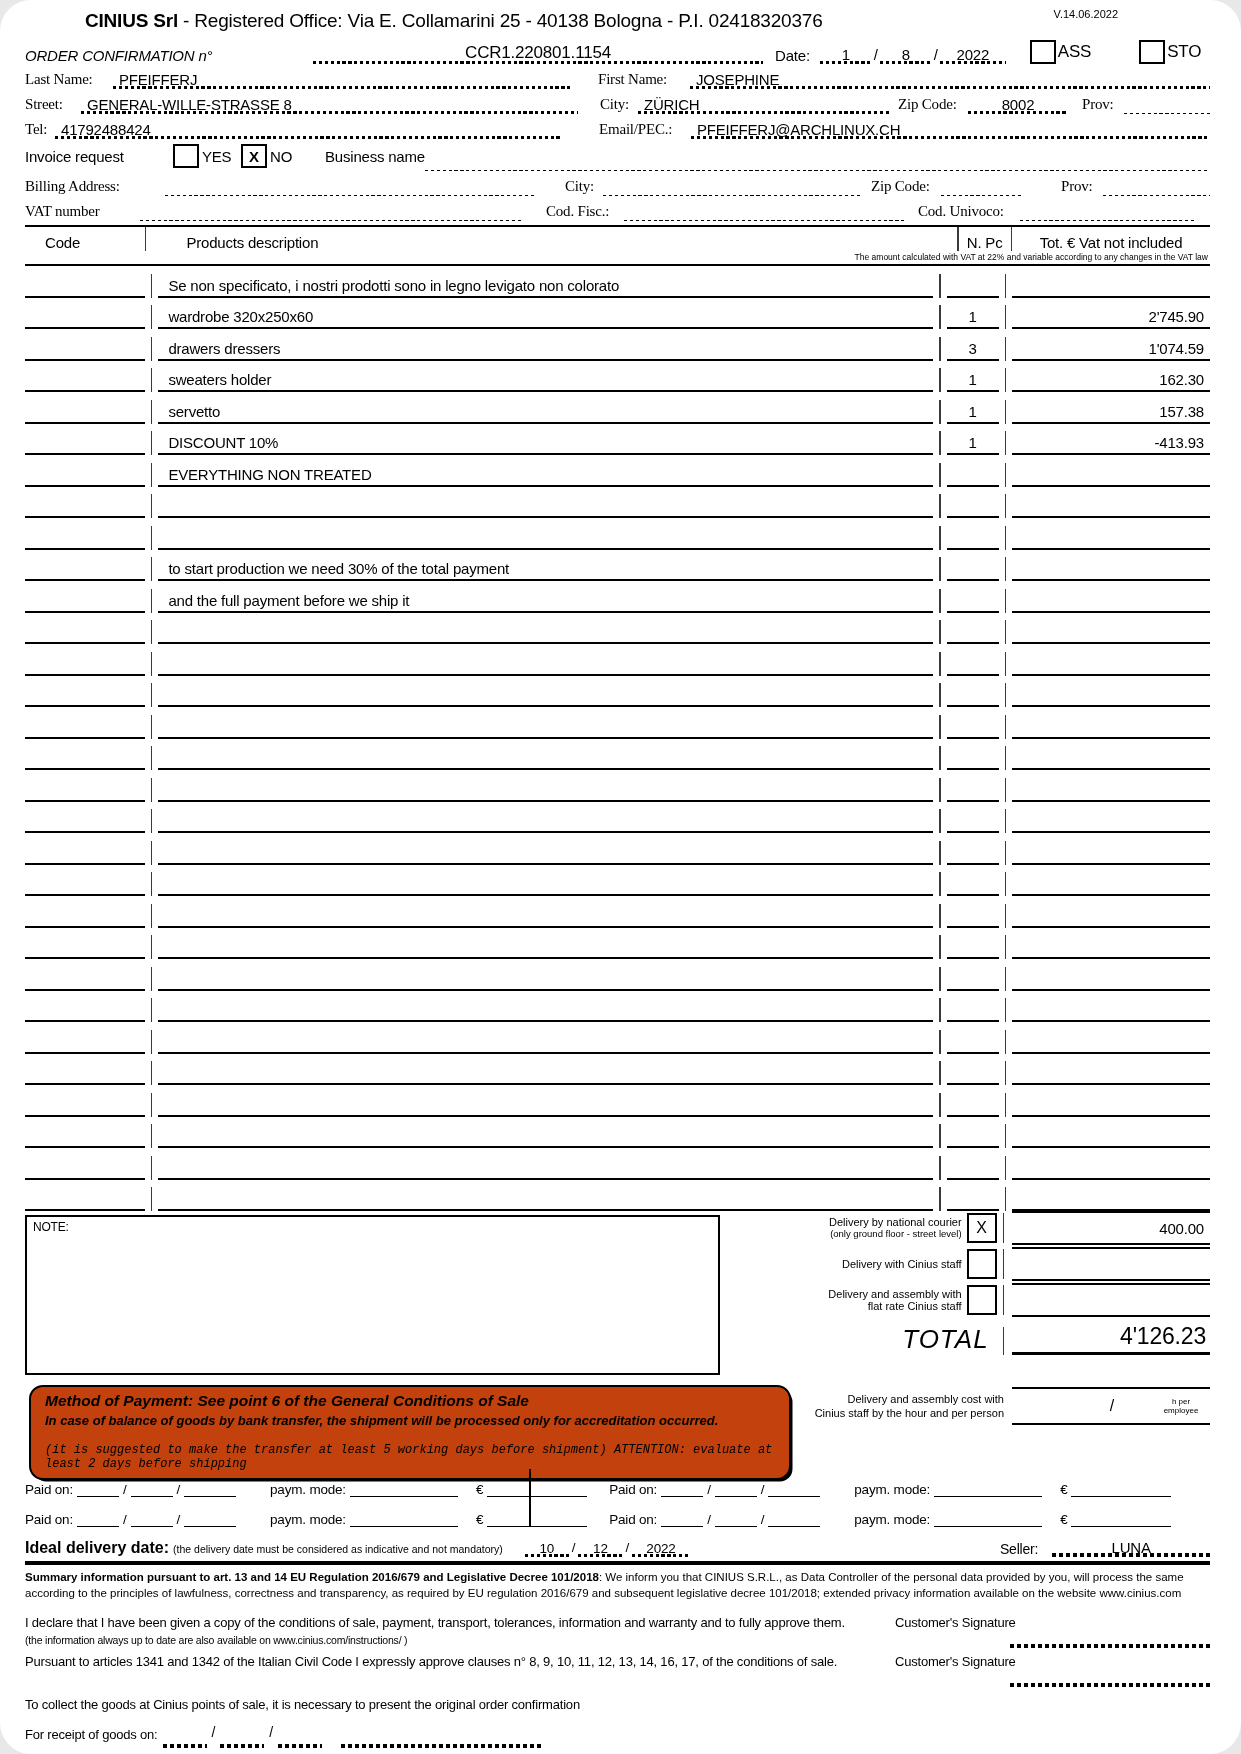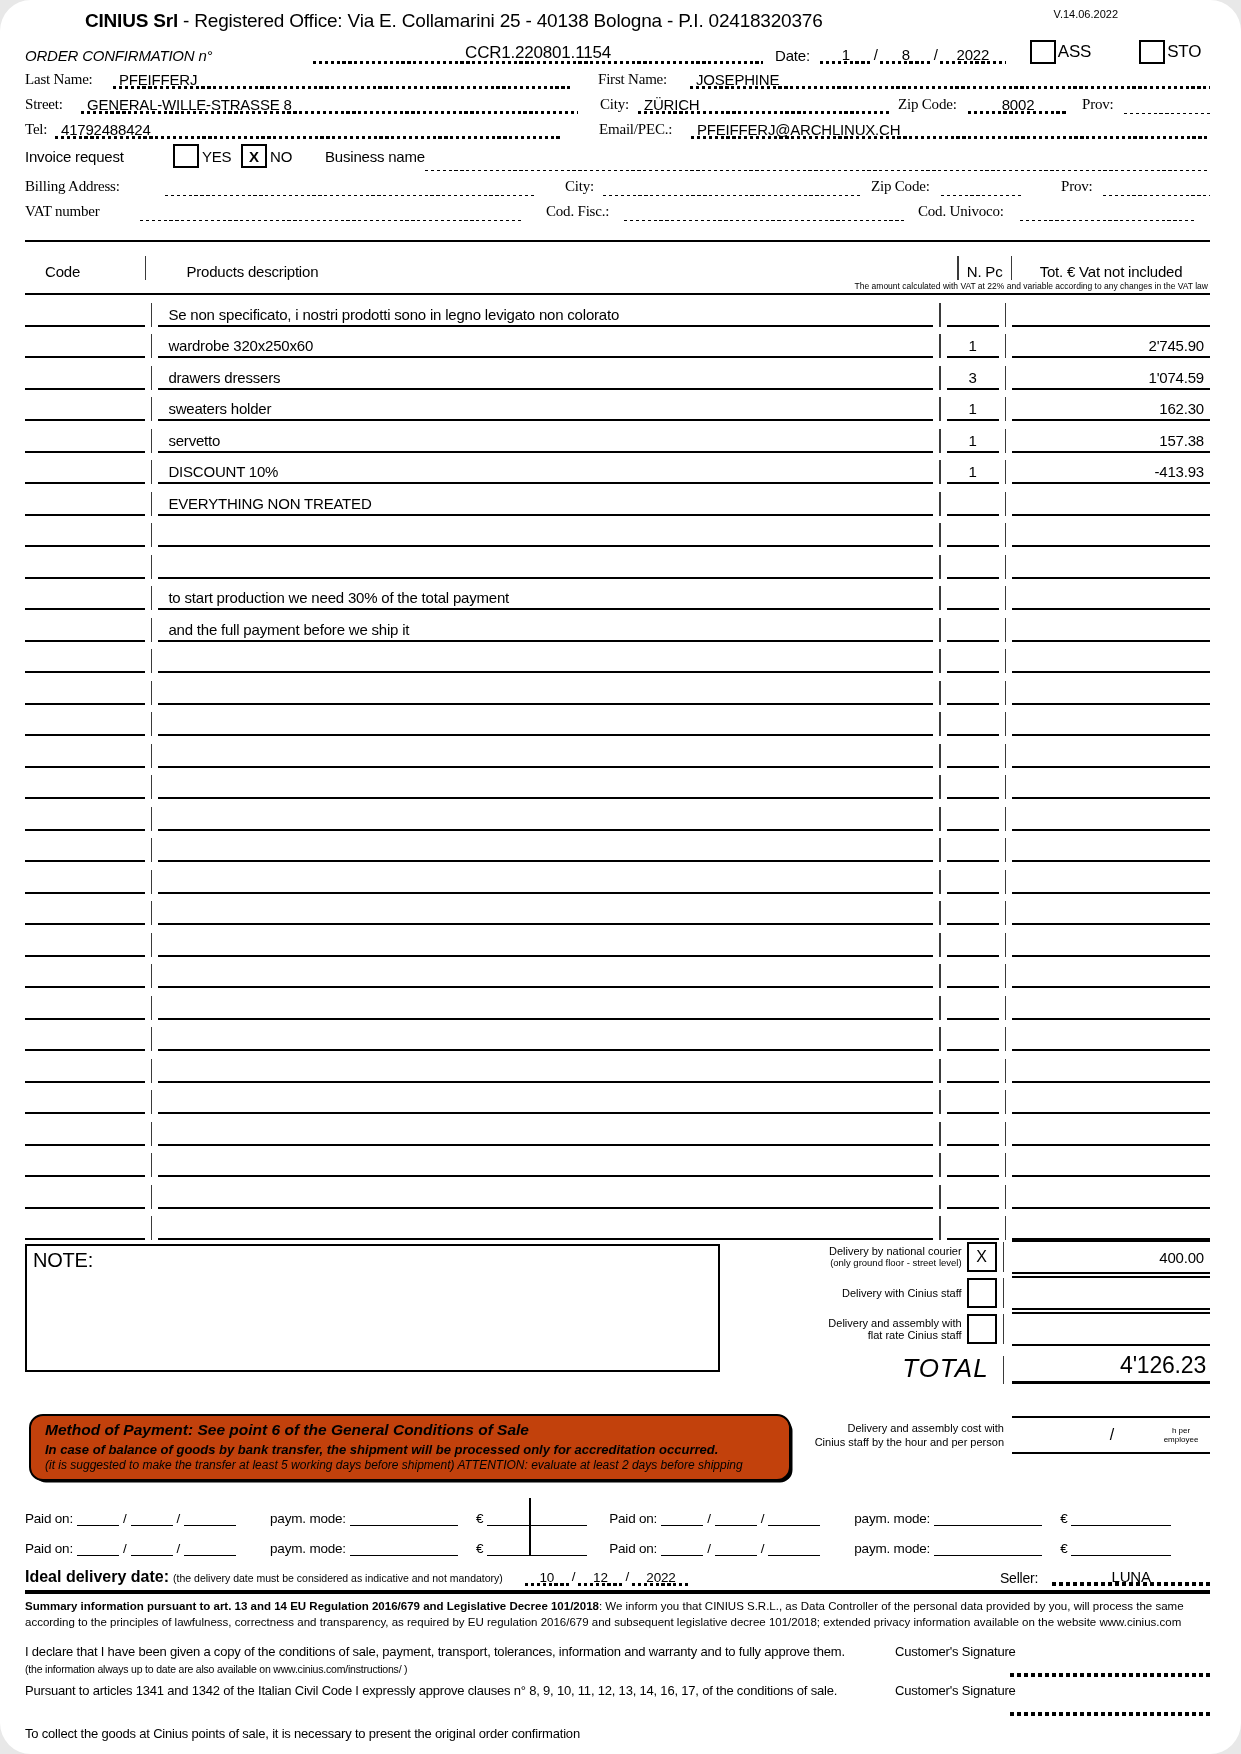--- a/index.html
+++ b/index.html
@@ -30,54 +30,54 @@
   
   .topline { position:relative; font-size:19px; height:26px; }
   .topline .center { position:absolute; left:60px; top:2px; white-space:nowrap; }
   .version { position:absolute; right:92px; top:0; font-size:11px; letter-spacing:0; }
   .r-order { height:30px; font-size:15px; align-items:flex-end; }
   .ccr { flex:0 0 450px; text-align:center; font-size:17px; padding-bottom:1px; }
   .dseg { text-align:center; padding-bottom:1px; }
   .fieldrow { font-size:15px; height:25px; align-items:flex-end; }
   .fieldrow .lbl { padding-bottom:1px;font-family:Liberation Serif, serif; }
   
-  .thead { border-top:2.6px solid #000; border-bottom:2.6px solid #000; margin-top:19px; padding-top:16px; }
+  .thead { border-top:2.6px solid #000; border-bottom:2.6px solid #000; margin-top:4px; padding-top:2px; }
   .thead .hrow { display:flex; align-items:flex-end; font-size:15px; height:22px; }
   .vatnote { text-align:right; font-size:8.5px; letter-spacing:0; padding:1px 2px 2px 0; }
   .vd { width:1.4px; background:#3a3a3a; height:24px; flex:0 0 auto; align-self:flex-end; }
   .c-code { flex:0 0 120px; border-bottom:2px solid #000; }
   .c-desc { flex:1 1 auto; border-bottom:2px solid #000; padding:0 4px 2px 10px; font-size:15px; white-space:nowrap; overflow:hidden; }
   .c-qty  { flex:0 0 52px; border-bottom:2px solid #000; text-align:center; font-size:15px; padding-bottom:2px; }
   .c-amt  { flex:0 0 198px; border-bottom:2px solid #000; text-align:right; font-size:15px; padding:0 6px 2px 0; }
   .gap6 { flex:0 0 6px; }
   .trow { display:flex; align-items:flex-end; height:31.5px; }
   .hd-code { flex:0 0 120px; padding-left:20px; }
   .hd-desc { flex:1 1 auto; padding-left:40px; }
   .hd-qty { flex:0 0 52px; text-align:center; }
   .hd-amt { flex:0 0 198px; text-align:center; }
   
   .bottom-region { position:relative; height:168px; }
-  .note-box { position:absolute; left:0; top:4px; width:695px; height:128px; border:2.6px solid #000; font-size:20px; padding:3px 6px; }
+  .note-box { position:absolute; left:0; top:4px; width:695px; height:160px; border:2.6px solid #000; font-size:12px; padding:3px 6px; }
   .dlv { position:absolute; right:0; top:0; width:480px; }
   .dlv-row { display:flex; align-items:center; justify-content:flex-end; margin-bottom:2px; }
   .dlv-lab { flex:0 0 232px; text-align:right; font-size:11px; line-height:12px; padding-right:5px; letter-spacing:0; }
   .dlv-lab .small { font-size:9.5px; }
   .dlv-cb { width:30px; height:30px; border:2.2px solid #000; display:flex; align-items:center; justify-content:center; font-size:16px; }
   .dlv-amt { flex:0 0 198px; height:34px; border-top:2.4px solid #000; border-bottom:2.4px solid #000;
              display:flex; align-items:center; justify-content:flex-end; font-size:15px; padding-right:6px; margin-left:8px; }
   .total-row { display:flex; align-items:flex-end; justify-content:flex-end; margin-top:6px; }
   .total-lab { font-style:italic; font-size:26px; padding-right:14px; letter-spacing:1px; }
   .total-amt { flex:0 0 198px; border-bottom:3px solid #000; text-align:right; font-size:23px; padding:0 4px 2px 0; margin-left:8px; }
   
   .payment-region { position:relative; height:84px; }
   .mop { position:absolute; left:4px; top:6px; width:762px; border:2.2px solid #000; border-radius:14px;
          padding:5px 14px 7px 14px; box-shadow:3px 3px 0 -1.5px #000; background:#c2410c; }
   .mop .t1 { font-weight:bold; font-style:italic; font-size:15.5px; letter-spacing:0; }
   .mop .t2 { font-weight:bold; font-style:italic; font-size:13px; margin-top:3px; letter-spacing:0; }
-  .mop .t3 { font-style:italic; font-size:12px; margin-top:1px; letter-spacing:0; }
+  .mop .t3 { font-style:italic; font-size:12px; margin-top:15px; letter-spacing:0;font-family:Liberation Mono, monospace; }
   .asm { position:absolute; right:0; top:8px; display:flex; align-items:center; }
   .asm-lab { width:225px; text-align:right; font-size:11px; line-height:14px; letter-spacing:0; padding-right:8px; }
   .asm-cell { width:198px; height:38px; border-top:2.6px solid #000; border-bottom:2.6px solid #000;
               display:flex; align-items:center; justify-content:flex-end; }
   .asm-cell .slash { font-size:16px; margin-right:38px; }
   .asm-cell .hpe { font-size:8px; line-height:9px; text-align:center; width:58px; letter-spacing:0; }
   
   .paidwrap { position:relative; margin-top:4px; }
   .paid-div { position:absolute; left:504px; top:2px; width:1.6px; height:58px; background:#000; }
   .paid-row { display:flex; align-items:flex-end; height:30px; font-size:13.5px; }

